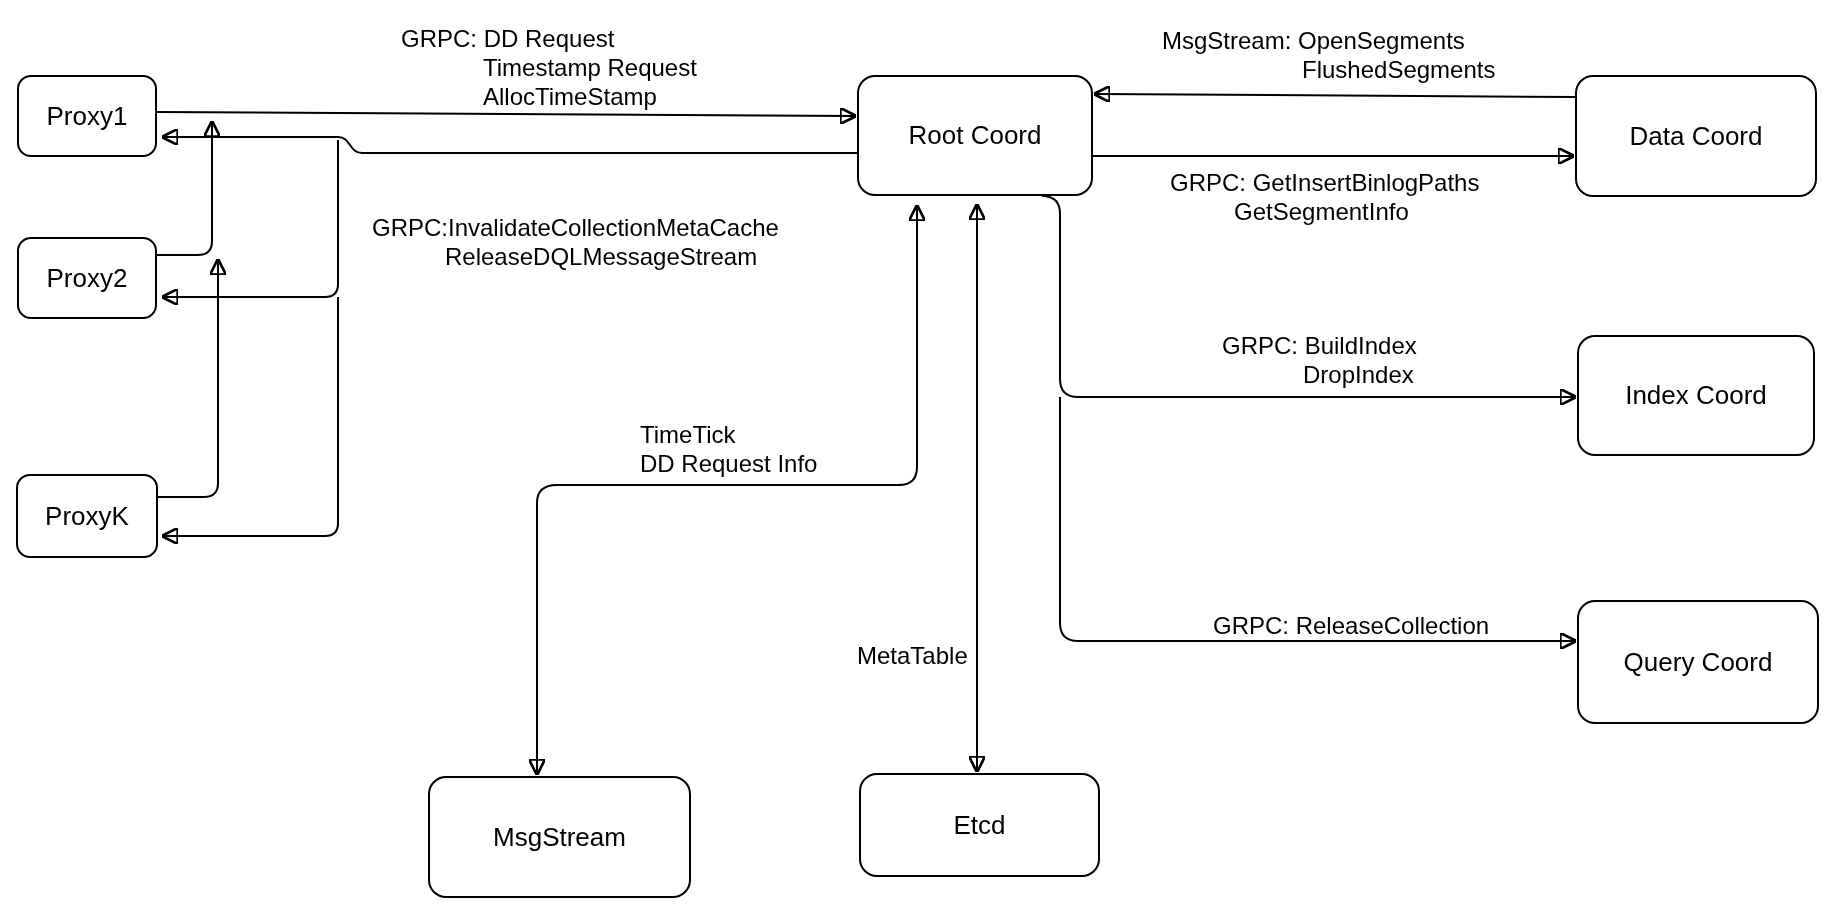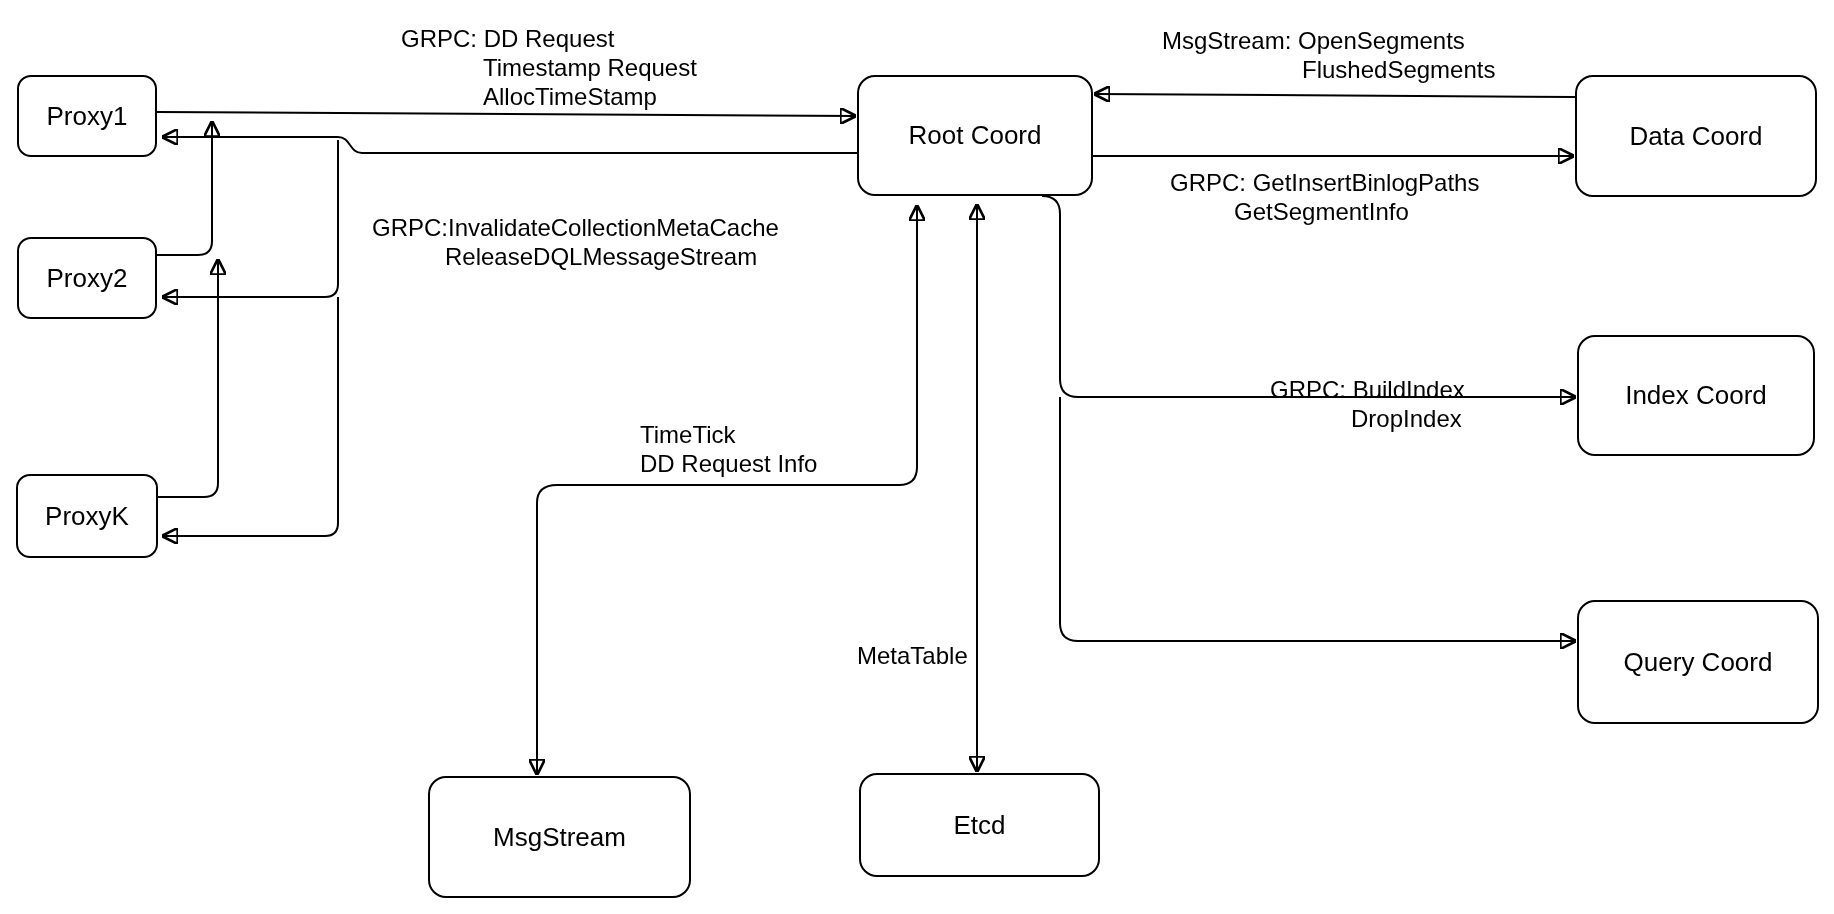--- a/index.html
+++ b/index.html
@@ -41,21 +41,21 @@
   }
   .l-proxy-to-root{left:401px;top:24px;}
   .l-proxy-to-root div:nth-child(2),
   .l-proxy-to-root div:nth-child(3){margin-left:82px;}
   .l-root-to-proxy{left:372px;top:169px;margin-top:44px;}
   .l-root-to-proxy div:nth-child(2){margin-left:73px;}
   .l-data-to-root{left:1162px;top:26px;}
   .l-data-to-root div:nth-child(2){margin-left:140px;}
   .l-root-to-data{left:1170px;top:168px;}
   .l-root-to-data div:nth-child(2){margin-left:64px;}
-  .l-root-to-index{left:1270px;top:331px;margin-top:44px;}
+  .l-root-to-index{left:1222px;top:331px;}
   .l-root-to-index div:nth-child(2){margin-left:81px;}
   .l-root-to-query{left:1213px;top:611px;}
   .l-root-to-msgstream{left:640px;top:420px;}
   .l-root-to-etcd{left:857px;top:641px;}
 </style>
 </head>
 <body>
 
 <div class="canvas">
 
@@ -120,20 +120,23 @@
   <div class="elabel l-root-to-data">
     <div>GRPC: GetInsertBinlogPaths</div>
     <div>GetSegmentInfo</div>
   </div>
 
   <div class="elabel l-root-to-index">
     <div>GRPC: BuildIndex</div>
     <div>DropIndex</div>
   </div>
 
+  <div class="elabel l-root-to-query">
+    <div>GRPC: ReleaseCollection</div>
+  </div>
 
   <div class="elabel l-root-to-msgstream">
     <div>TimeTick</div>
     <div>DD Request Info</div>
   </div>
 
   <div class="elabel l-root-to-etcd">
     <div>MetaTable</div>
   </div>
 

